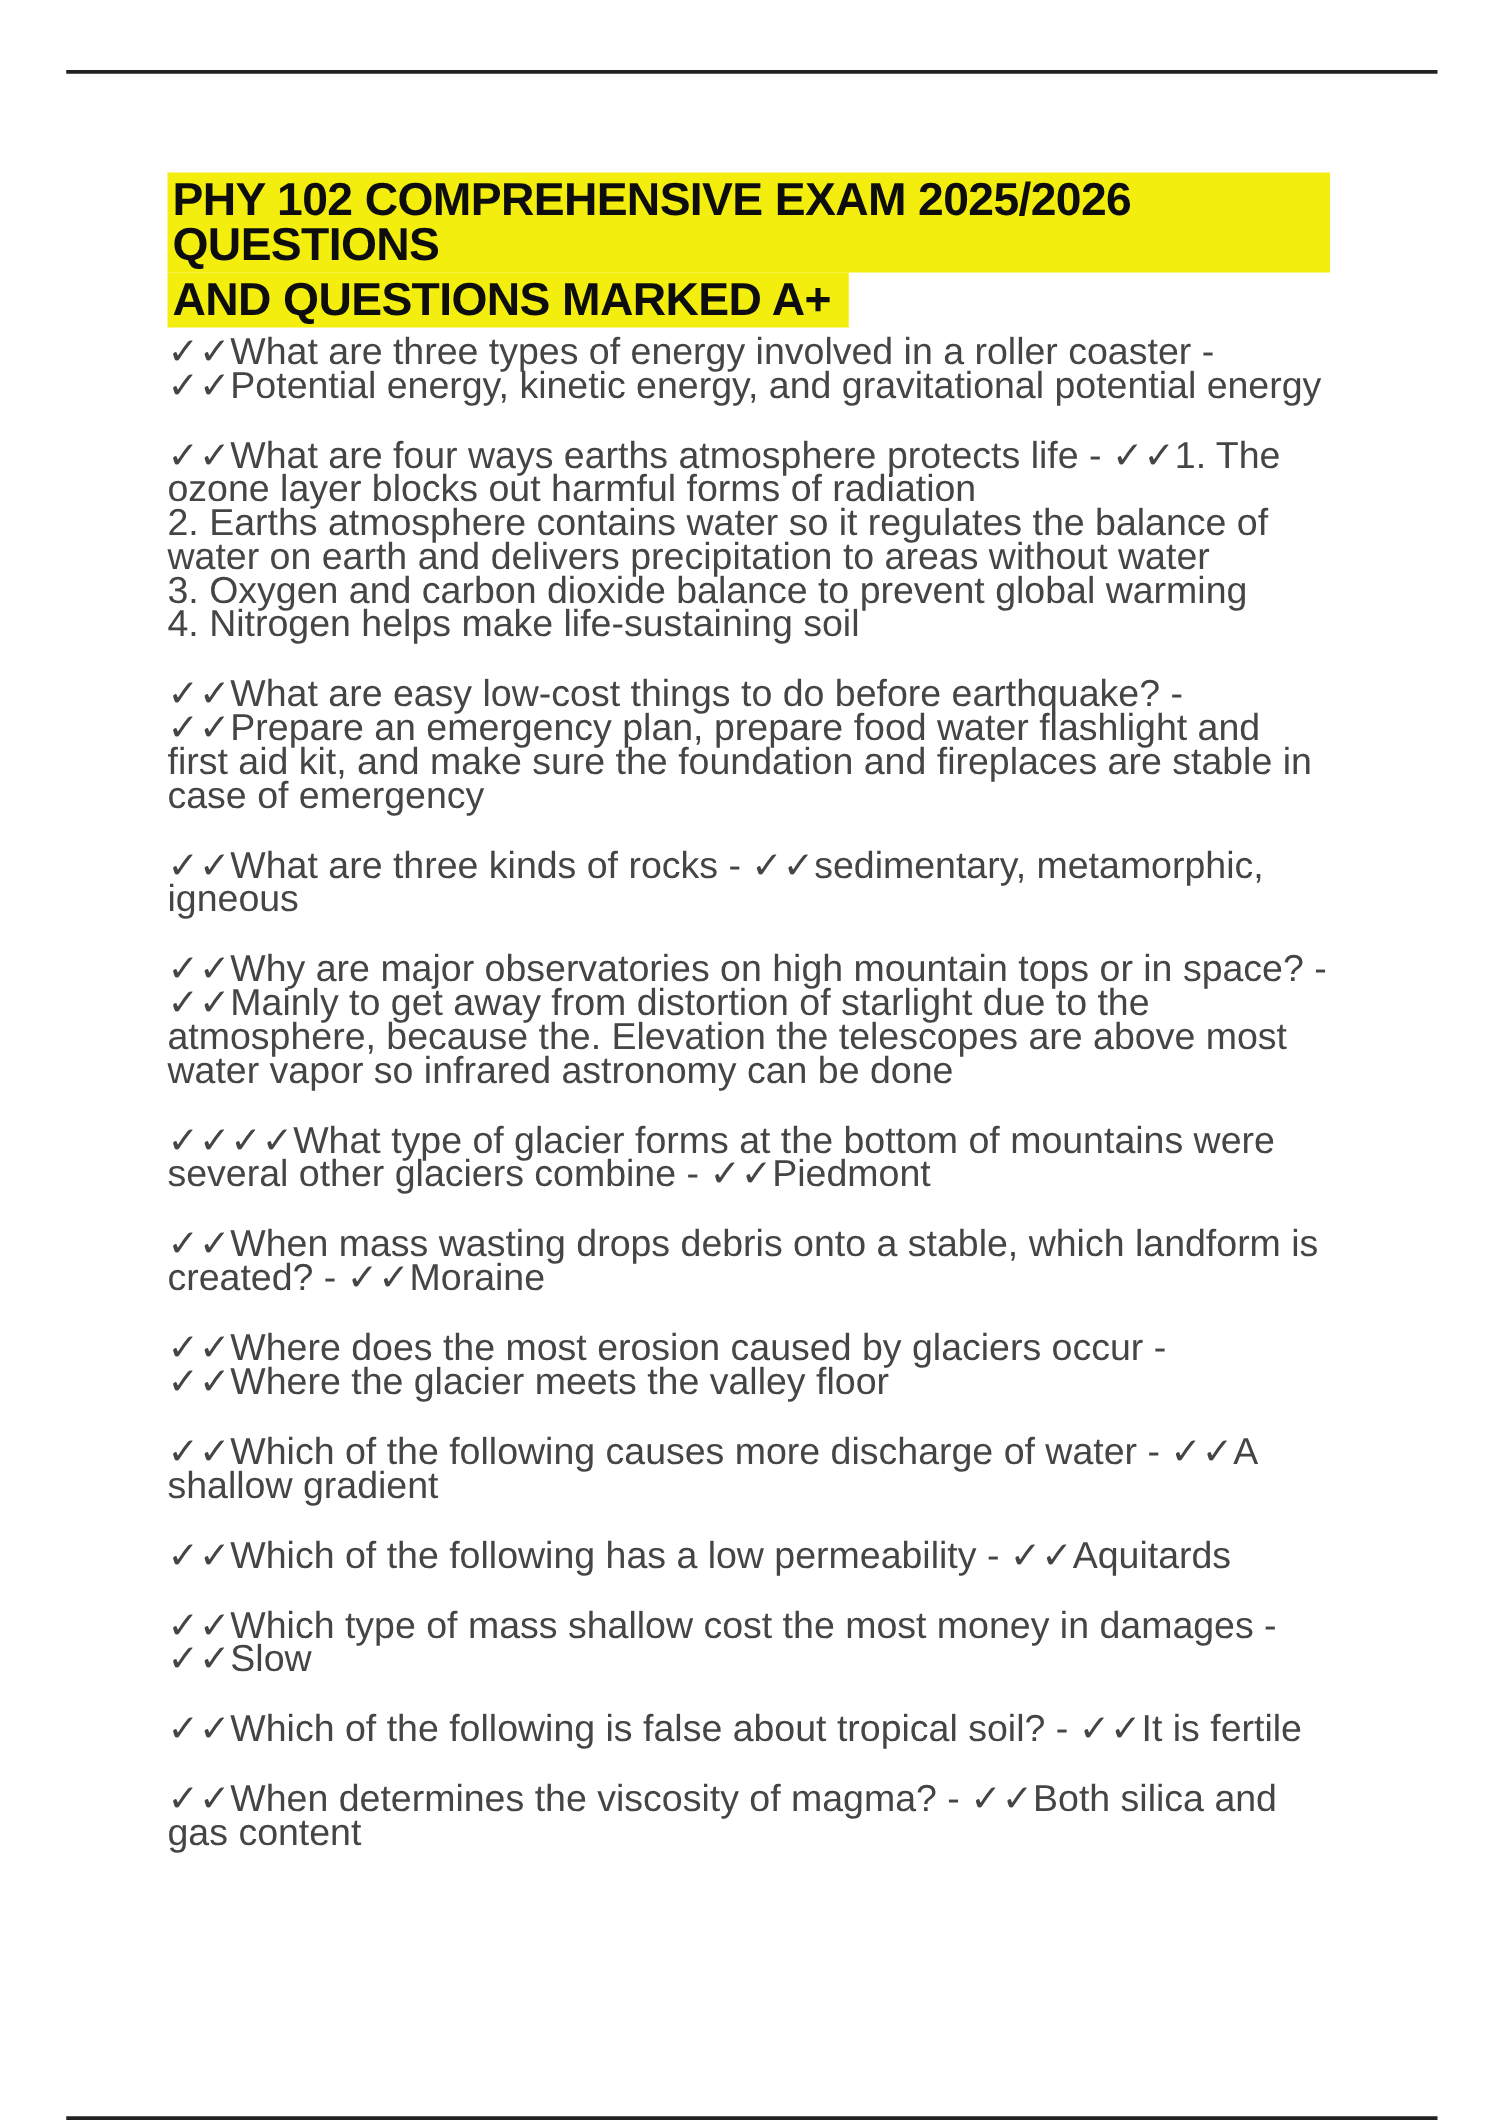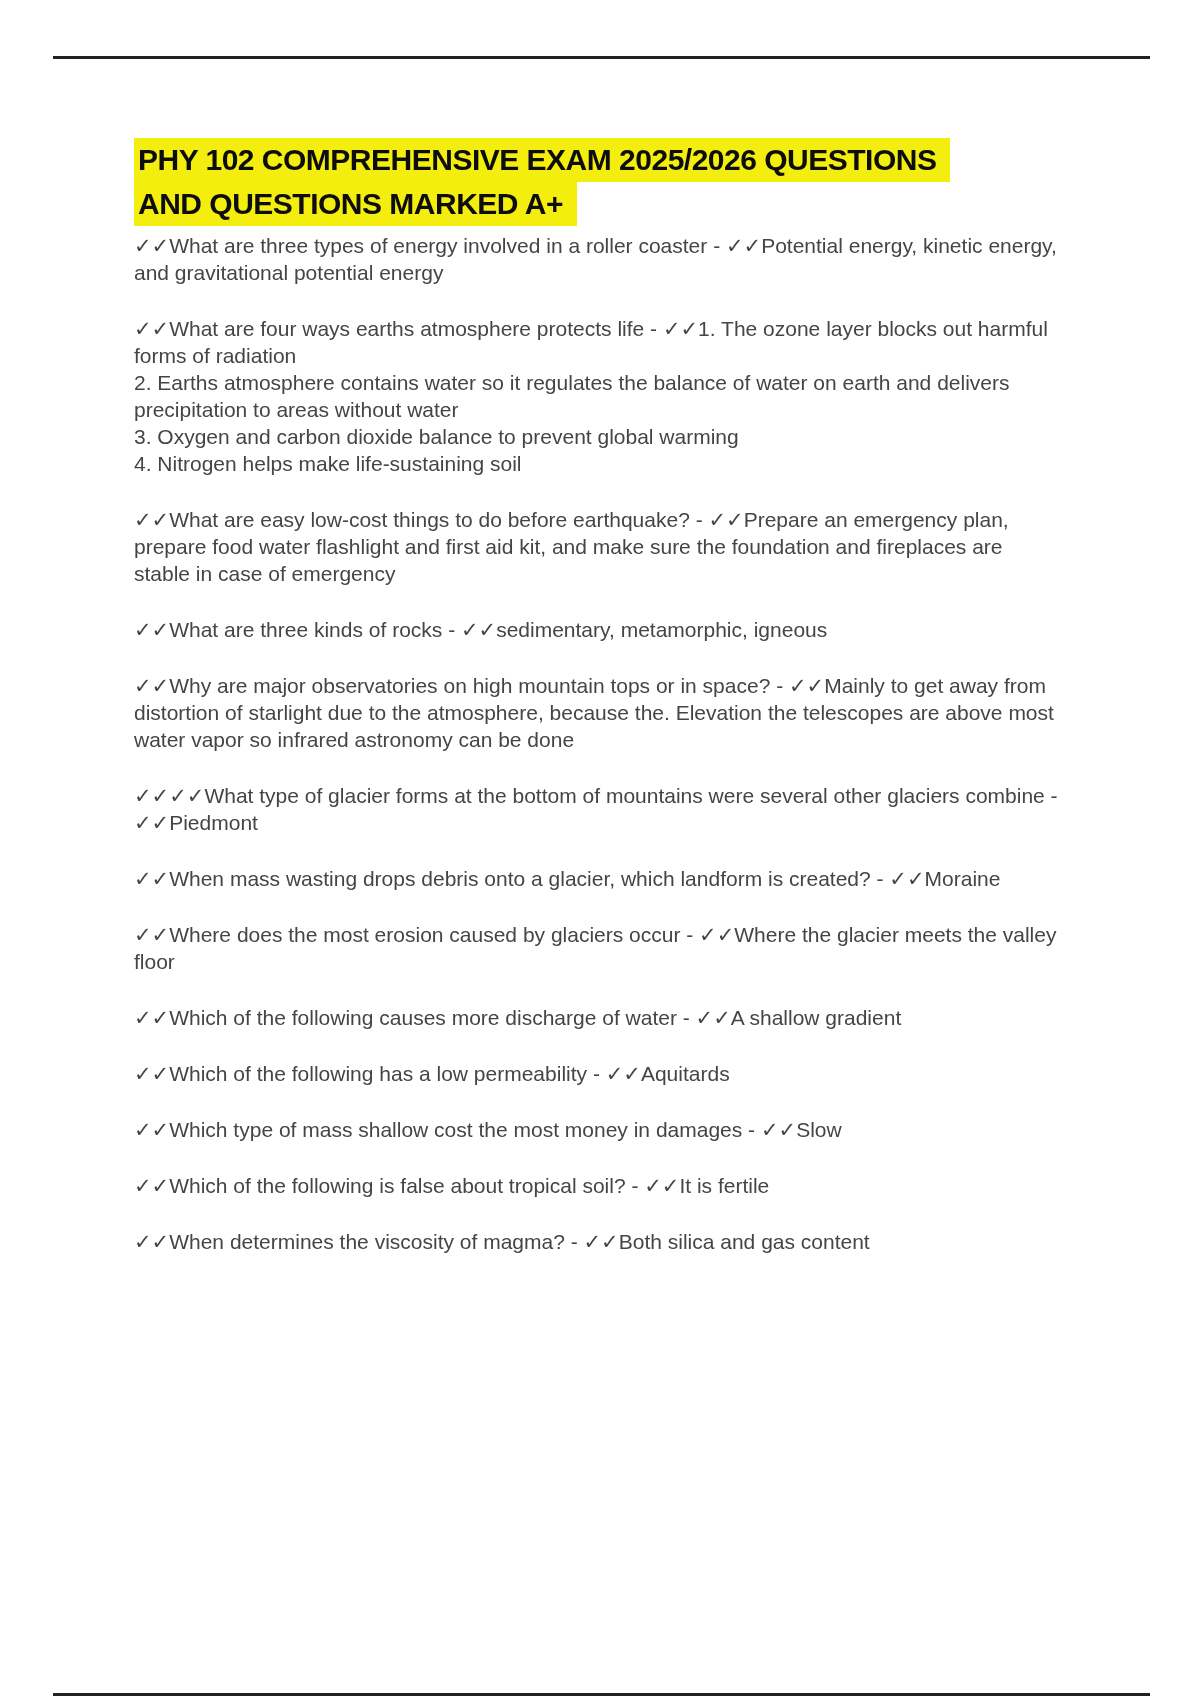--- a/index.html
+++ b/index.html
@@ -26,35 +26,35 @@
   .rule-bottom { top: 1693px; }
   .content {
     position: absolute;
     left: 134px;
     top: 138px;
     width: 930px;
   }
   h1.doc-title {
     margin: 0 0 6px 0;
     padding: 0;
-    font-size: 30px;
+    font-size: 37px;
     font-weight: bold;
     letter-spacing: -0.5px;
     color: var(--title-text, #0d0d0d);
   }
   .hl-line {
     display: block;
     width: fit-content;
     background: var(--highlight, #f3ee0d);
     line-height: 36px;
     padding: 4px 14px 4px 4px;
   }
   .qa {
     margin: 0 0 29px 0;
-    font-size: 21px;
+    font-size: 30px;
     line-height: 27px;
     color: var(--body-text, #454545);
     white-space: pre-wrap;
   }
 </style>
 </head>
 <body>
 
 <div class="page">
   <div class="rule rule-top"></div>
@@ -68,21 +68,21 @@
     <div id="qa-list">
         <p class="qa">✓✓What are three types of energy involved in a roller coaster - ✓✓Potential energy, kinetic energy, and gravitational potential energy</p>
         <p class="qa">✓✓What are four ways earths atmosphere protects life - ✓✓1. The ozone layer blocks out harmful forms of radiation
 2. Earths atmosphere contains water so it regulates the balance of water on earth and delivers precipitation to areas without water
 3. Oxygen and carbon dioxide balance to prevent global warming
 4. Nitrogen helps make life-sustaining soil</p>
         <p class="qa">✓✓What are easy low-cost things to do before earthquake? - ✓✓Prepare an emergency plan, prepare food water flashlight and first aid kit, and make sure the foundation and fireplaces are stable in case of emergency</p>
         <p class="qa">✓✓What are three kinds of rocks - ✓✓sedimentary, metamorphic, igneous</p>
         <p class="qa">✓✓Why are major observatories on high mountain tops or in space? - ✓✓Mainly to get away from distortion of starlight due to the atmosphere, because the. Elevation the telescopes are above most water vapor so infrared astronomy can be done</p>
         <p class="qa">✓✓✓✓What type of glacier forms at the bottom of mountains were several other glaciers combine - ✓✓Piedmont</p>
-        <p class="qa">✓✓When mass wasting drops debris onto a glacier, which landform is created? - ✓✓Moraine</p>
+        <p class="qa">✓✓When mass wasting drops debris onto a stable, which landform is created? - ✓✓Moraine</p>
         <p class="qa">✓✓Where does the most erosion caused by glaciers occur - ✓✓Where the glacier meets the valley floor</p>
         <p class="qa">✓✓Which of the following causes more discharge of water - ✓✓A shallow gradient</p>
         <p class="qa">✓✓Which of the following has a low permeability - ✓✓Aquitards</p>
         <p class="qa">✓✓Which type of mass shallow cost the most money in damages - ✓✓Slow</p>
         <p class="qa">✓✓Which of the following is false about tropical soil? - ✓✓It is fertile</p>
         <p class="qa">✓✓When determines the viscosity of magma? - ✓✓Both silica and gas content</p>
       </div>
   </div>
 
   <div class="rule rule-bottom"></div>

